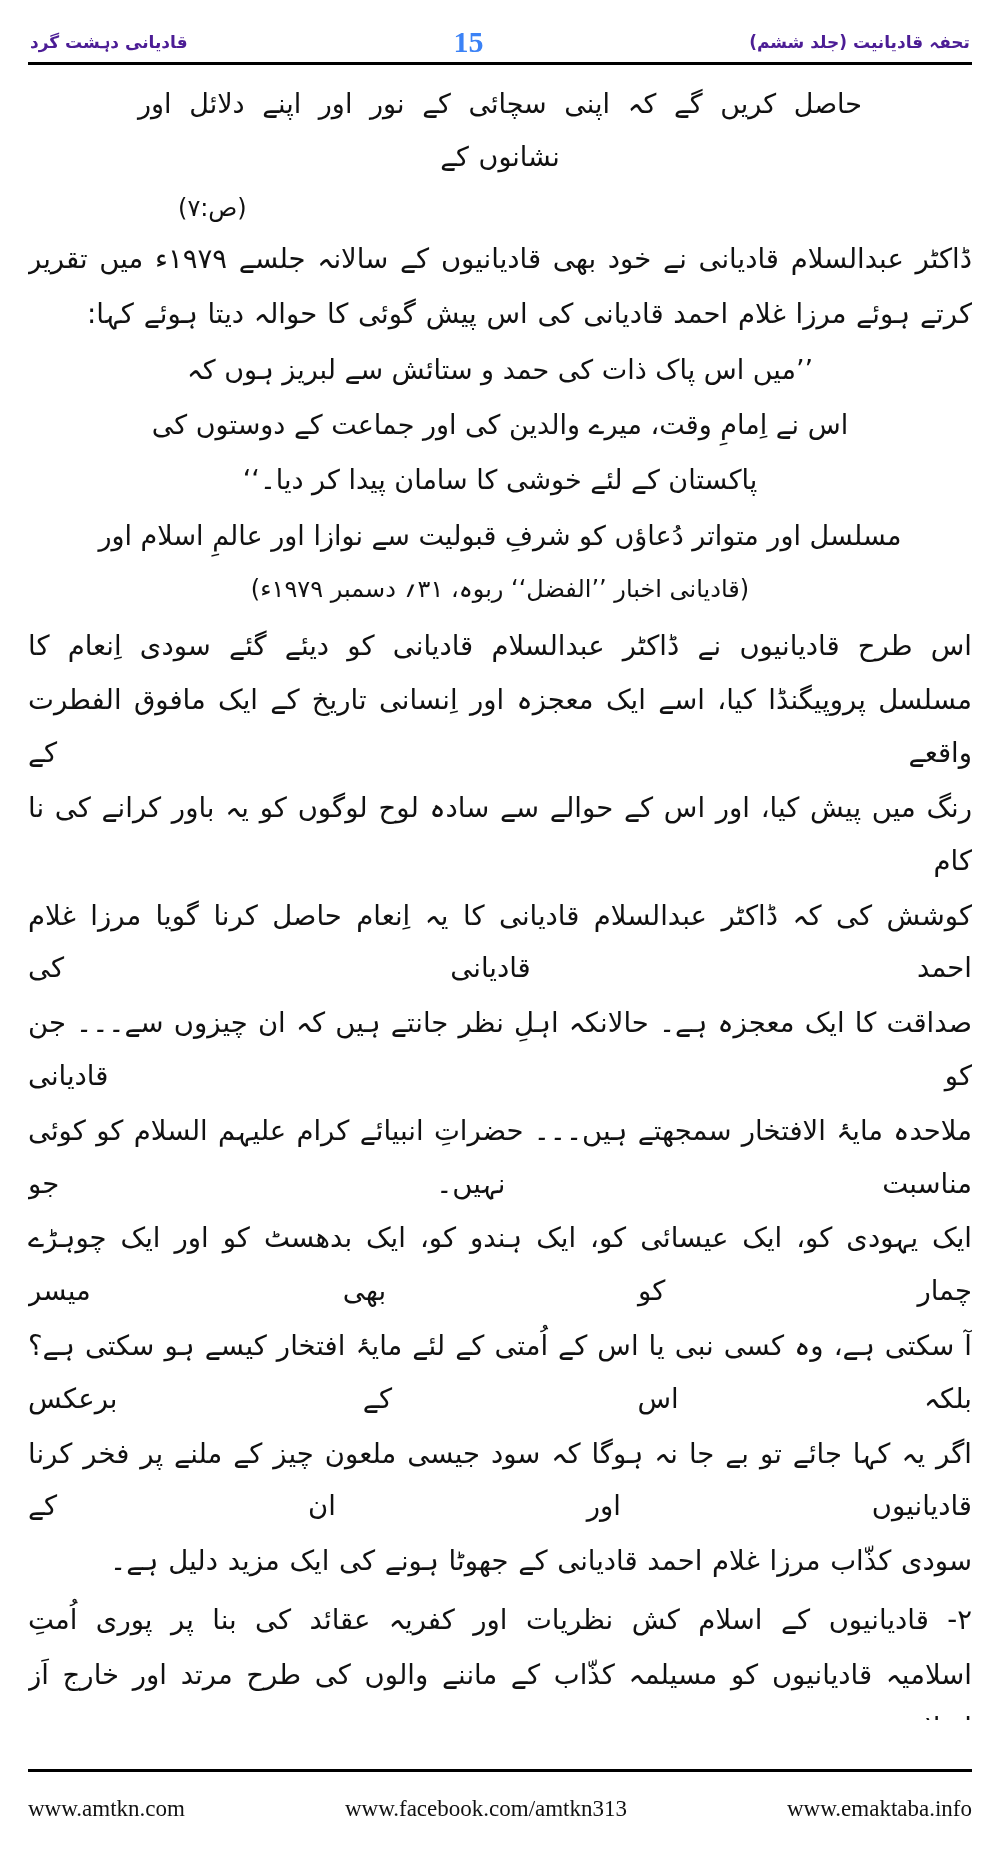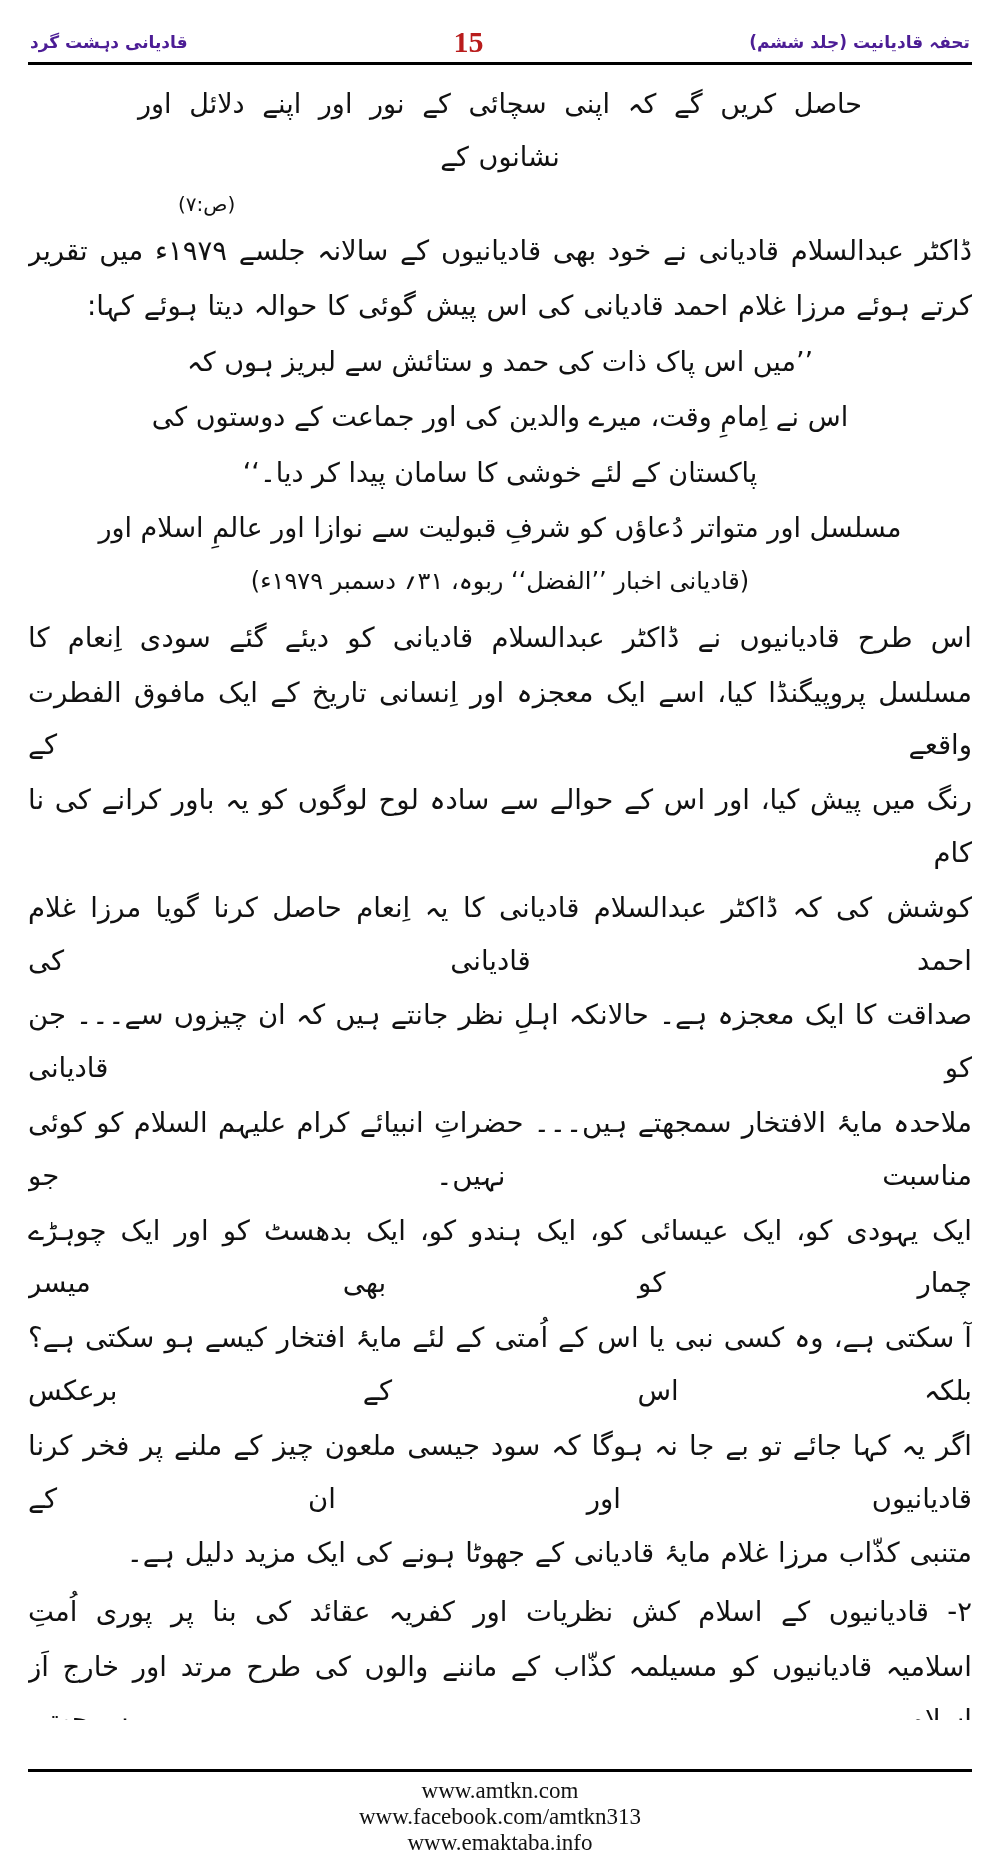--- a/index.html
+++ b/index.html
@@ -39,21 +39,21 @@
     font-size: 17px;
     font-weight: bold;
     white-space: nowrap;
     letter-spacing: 0px;
     color: #4c1d95;
   }
   .header-center {
     font-size: 30px;
     font-weight: bold;
     font-family: "Liberation Serif", serif;
-    color: #b91c1c;
+    color: #3b82f6;
   }
   .header-rule {
     position: absolute;
     top: 62px;
     right: 28px;
     left: 28px;
     height: 3px;
     background: #000;
   }
 
@@ -93,21 +93,21 @@
   .line-with-ref {
     display: flex;
     flex-direction: row-reverse;
     align-items: baseline;
     justify-content: space-between;
     direction: rtl;
     font-size: 27px;
     line-height: 1.95;
   }
   .line-with-ref .ref {
-    font-size: 20px;
+    font-size: 24px;
     padding-left: 150px;
   }
   .line-with-ref .txt {
     flex: 0 1 auto;
     padding-right: 120px;
   }
 
   .quote-block {
     direction: rtl;
     text-align: center;
@@ -141,22 +141,22 @@
     background: #000;
   }
   .footer {
     position: absolute;
     bottom: 28px;
     right: 28px;
     left: 28px;
     height: 44px;
     direction: ltr;
     display: flex;
-    flex-direction: column;
-    align-items: center;
+    flex-direction: row;
+    align-items: flex-end;
     justify-content: space-between;
     font-family: "Liberation Serif", serif;
     font-size: 23px;
     color: #111;
   }
   .footer span {
     white-space: nowrap;
   }
 </style>
 </head>
@@ -193,21 +193,21 @@
 
     <div class="para flow">اس طرح قادیانیوں نے ڈاکٹر عبدالسلام قادیانی کو دیئے گئے سودی اِنعام کا</div>
     <div class="para flow">مسلسل پروپیگنڈا کیا، اسے ایک معجزہ اور اِنسانی تاریخ کے ایک مافوق الفطرت واقعے کے</div>
     <div class="para flow">رنگ میں پیش کیا، اور اس کے حوالے سے سادہ لوح لوگوں کو یہ باور کرانے کی نا کام</div>
     <div class="para flow">کوشش کی کہ ڈاکٹر عبدالسلام قادیانی کا یہ اِنعام حاصل کرنا گویا مرزا غلام احمد قادیانی کی</div>
     <div class="para flow">صداقت کا ایک معجزہ ہے۔ حالانکہ اہلِ نظر جانتے ہیں کہ ان چیزوں سے۔۔۔ جن کو قادیانی</div>
     <div class="para flow">ملاحدہ مایۂ الافتخار سمجھتے ہیں۔۔۔ حضراتِ انبیائے کرام علیہم السلام کو کوئی مناسبت نہیں۔ جو</div>
     <div class="para flow">ایک یہودی کو، ایک عیسائی کو، ایک ہندو کو، ایک بدھسٹ کو اور ایک چوہڑے چمار کو بھی میسر</div>
     <div class="para flow">آ سکتی ہے، وہ کسی نبی یا اس کے اُمتی کے لئے مایۂ افتخار کیسے ہو سکتی ہے؟ بلکہ اس کے برعکس</div>
     <div class="para flow">اگر یہ کہا جائے تو بے جا نہ ہوگا کہ سود جیسی ملعون چیز کے ملنے پر فخر کرنا قادیانیوں اور ان کے</div>
-    <div class="para flow flow-last">متنبی کذّاب مرزا غلام مایۂ قادیانی کے جھوٹا ہونے کی ایک مزید دلیل ہے۔</div>
+    <div class="para flow flow-last">سودی کذّاب مرزا غلام احمد قادیانی کے جھوٹا ہونے کی ایک مزید دلیل ہے۔</div>
 
     <div class="section-2">
       <div class="para flow">۲- قادیانیوں کے اسلام کش نظریات اور کفریہ عقائد کی بنا پر پوری اُمتِ</div>
       <div class="para flow">اسلامیہ قادیانیوں کو مسیلمہ کذّاب کے ماننے والوں کی طرح مرتد اور خارج اَز اِسلام سمجھتی</div>
 
     </div>
 
   </div>
 
   <div class="footer-rule"></div>

